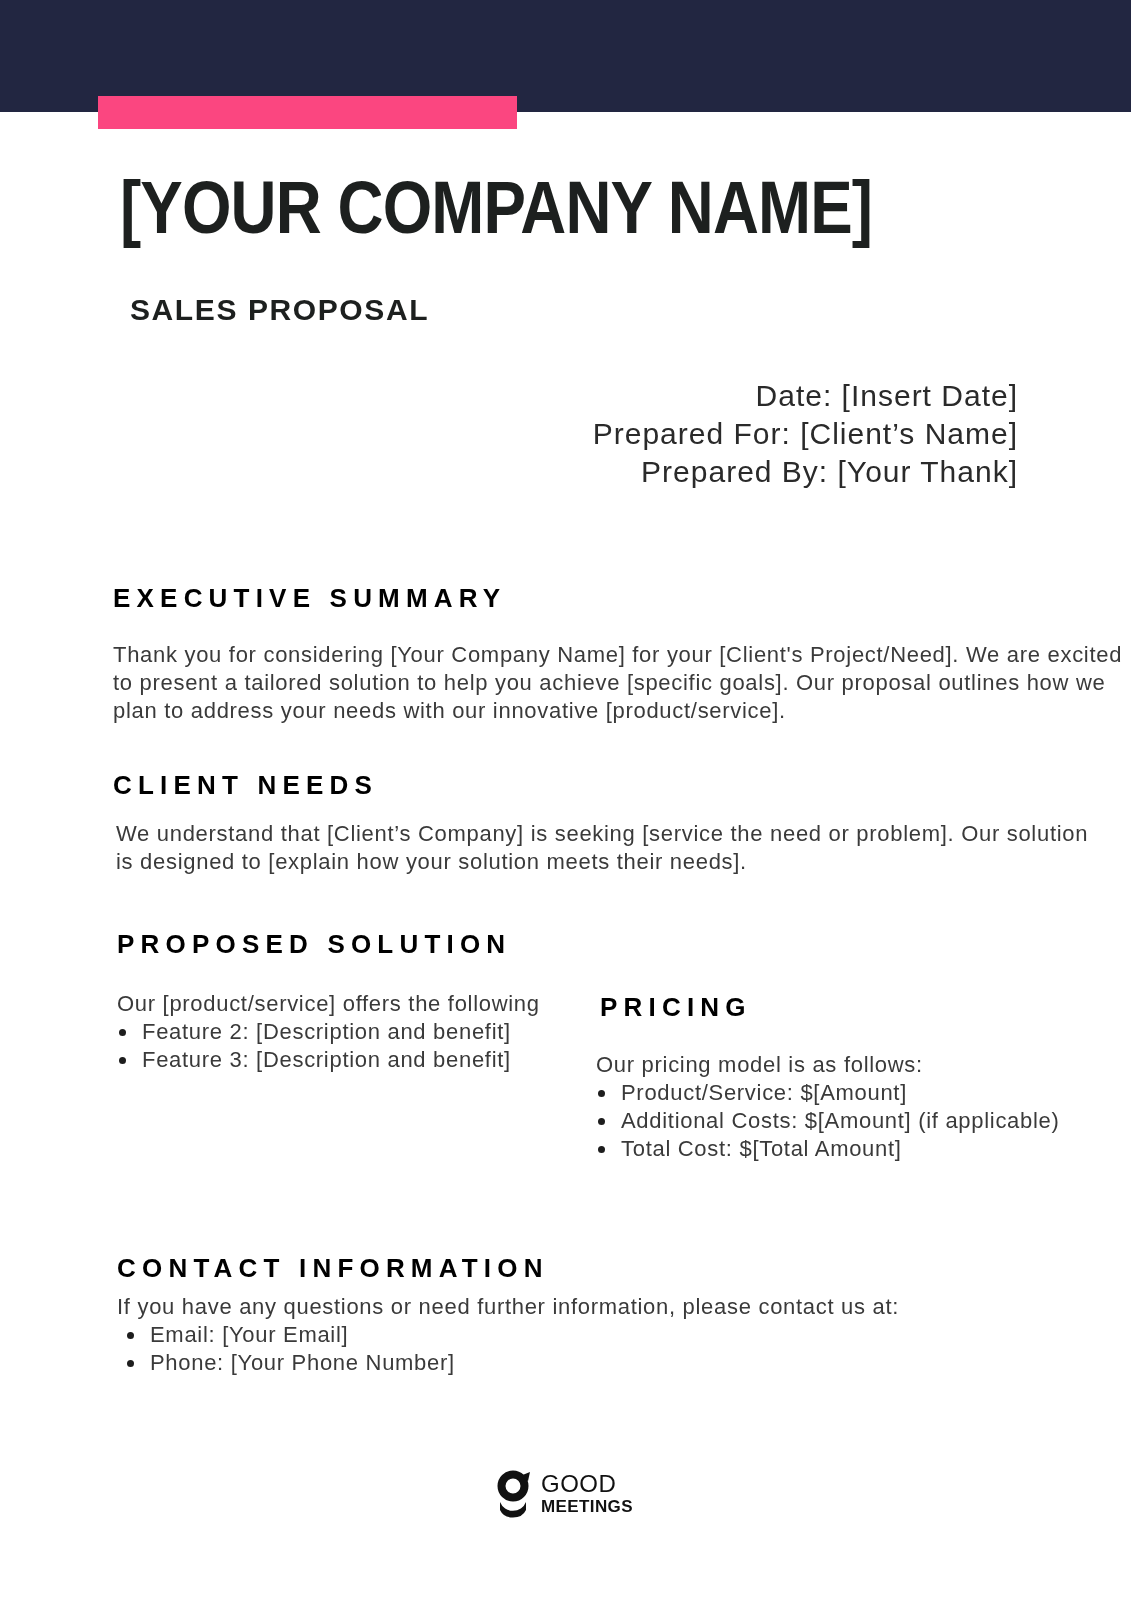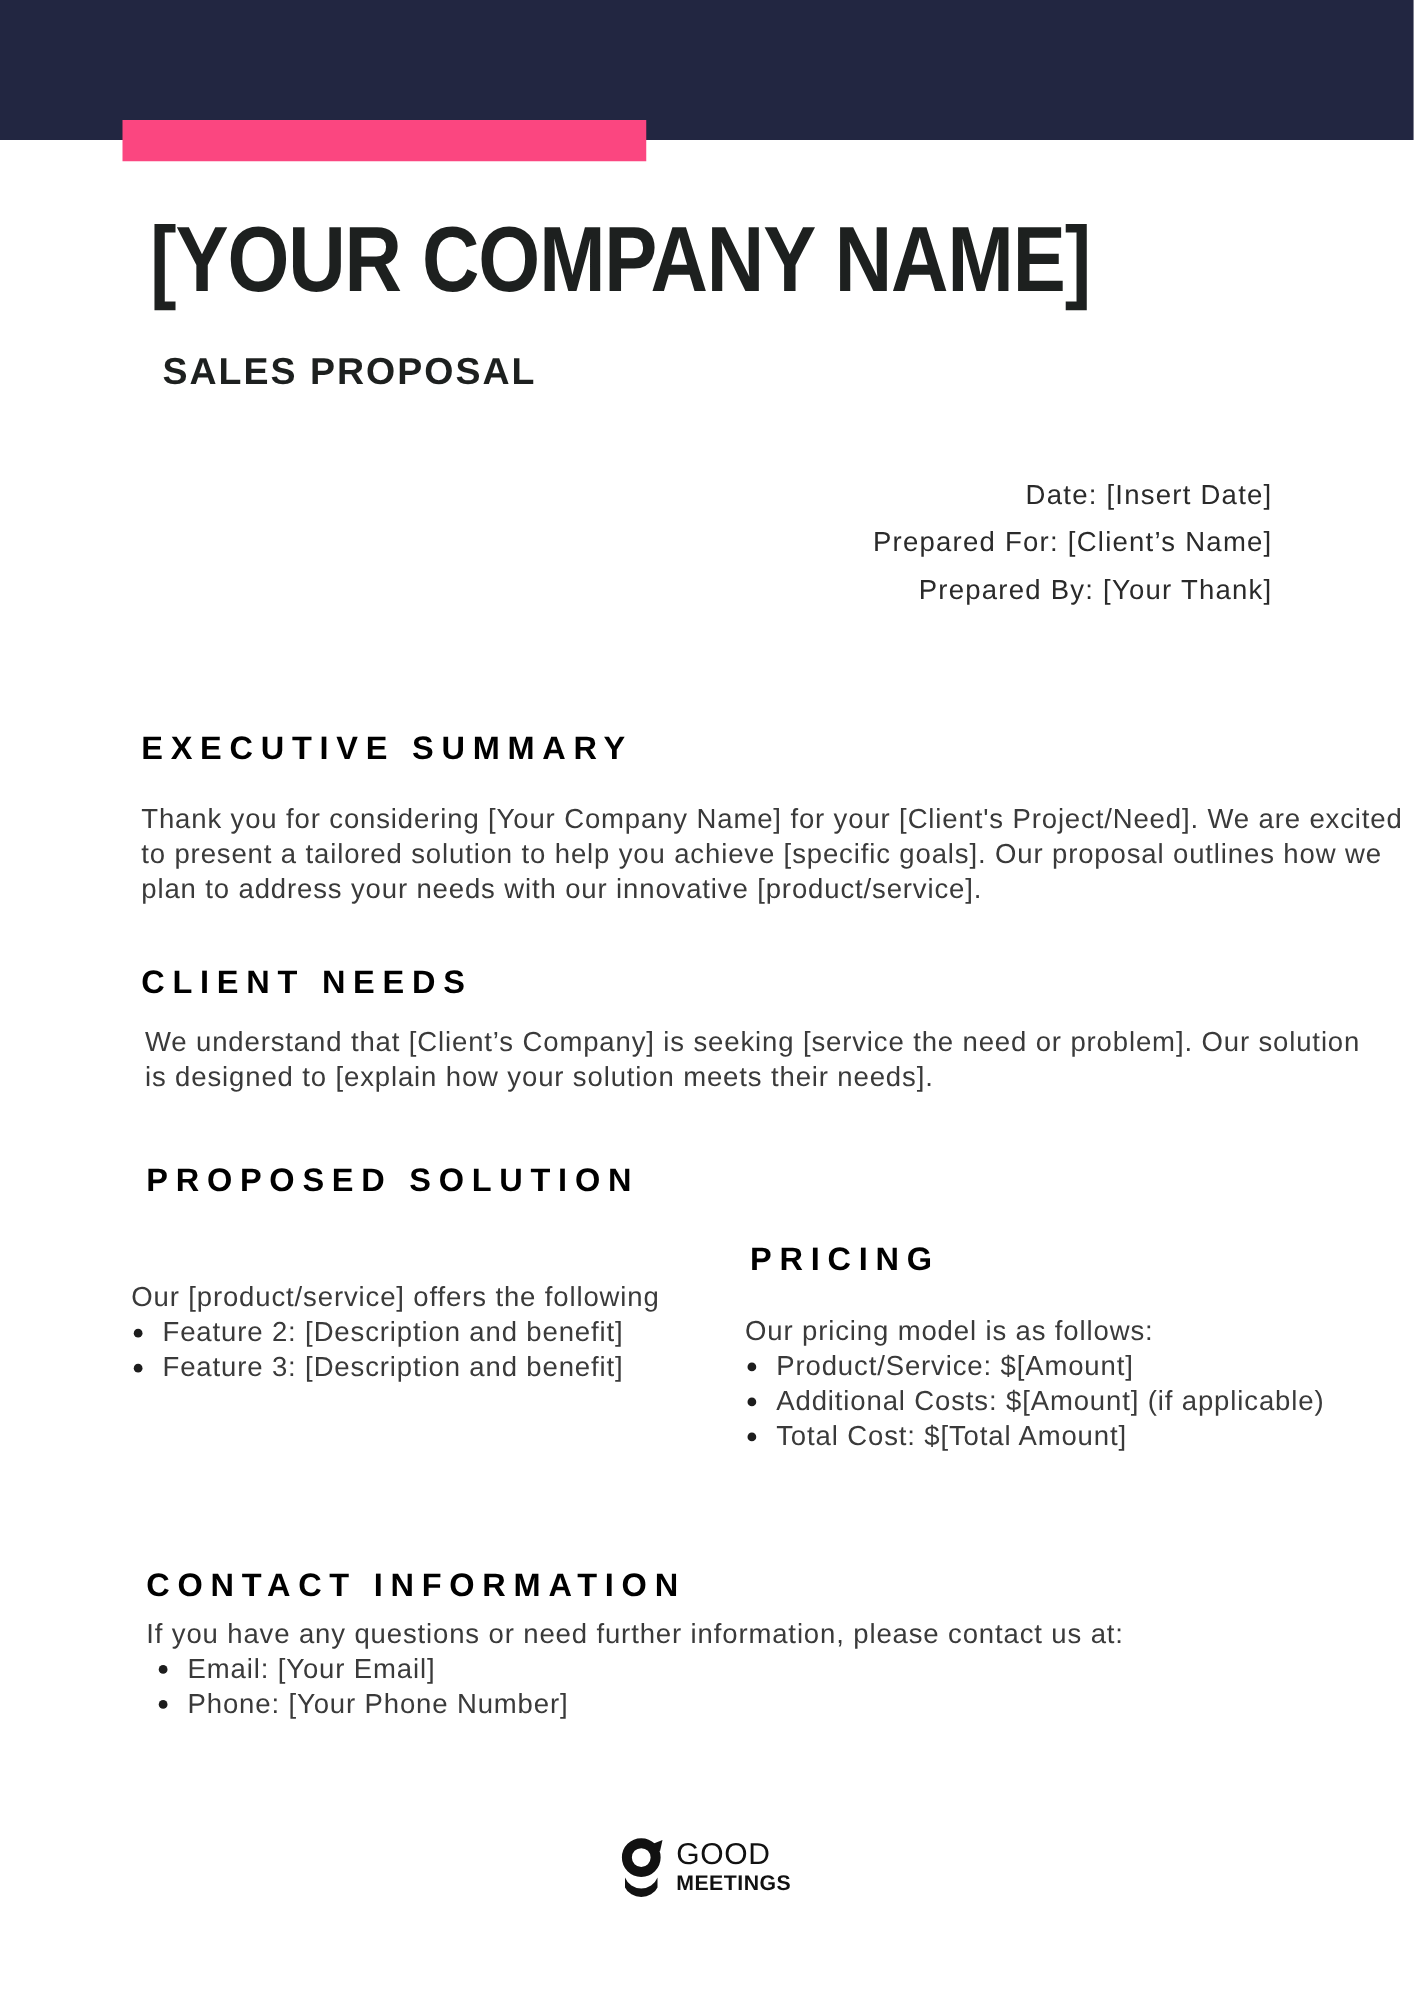--- a/index.html
+++ b/index.html
@@ -15,28 +15,28 @@
 
     .company-title {
       left: 120px; top: 168px; width: 900px;
       font-family: "Liberation Sans", sans-serif;
       font-weight: 700; font-size: 74px; line-height: 80px;
       color: #1d201f; white-space: nowrap;
       transform-origin: left top; transform: scaleX(0.86);
       letter-spacing: -1px;
     }
     .doc-subtitle {
-      left: 130px; top: 280px;
+      left: 130px; top: 292px;
       font-weight: 700; font-size: 30px; line-height: 36px;
       letter-spacing: 1.6px; color: #1d201f; white-space: nowrap;
     }
 
     .meta-block {
       right: 113px; top: 377px; text-align: right;
-      font-size: 22px; line-height: 38px; color: #2a2a2a;
+      font-size: 30px; line-height: 38px; color: #2a2a2a;
       letter-spacing: 1px; font-weight: 400;
     }
     .meta-line { display: block; white-space: nowrap; }
 
     .section-heading {
       font-weight: 700; font-size: 26px; line-height: 30px;
       letter-spacing: 6.2px; color: #000000; white-space: nowrap;
     }
     .body-text {
       font-size: 22px; line-height: 28px; color: #3a3a3a;
@@ -83,21 +83,21 @@
   <div style="white-space:nowrap">plan to address your needs with our innovative [product/service].</div>
 </div>
 
 <div class="abs section-heading" style="left:113px; top:770px;">CLIENT NEEDS</div>
 <div class="abs body-text" style="left:116px; top:820px; width:930px;">
   <div style="white-space:nowrap">We understand that [Client’s Company] is seeking [service the need or problem]. Our solution</div>
   <div style="white-space:nowrap">is designed to [explain how your solution meets their needs].</div>
 </div>
 
 <div class="abs section-heading" style="left:117px; top:929px;">PROPOSED SOLUTION</div>
-<div class="abs body-text" style="left:105px; top:990px; width:440px;margin-top:34px;">
+<div class="abs body-text" style="left:117px; top:990px; width:440px;">
   <div style="white-space:nowrap">Our [product/service] offers the following</div>
   <ul class="bullet-list">
     <li class="bullet-item"><span class="bullet-dot"></span><span>Feature 2: [Description and benefit]</span></li>
     <li class="bullet-item"><span class="bullet-dot"></span><span>Feature 3: [Description and benefit]</span></li>
   </ul>
 </div>
 
 <div class="abs section-heading" style="left:600px; top:992px;">PRICING</div>
 <div class="abs body-text" style="left:596px; top:1051px; width:440px;">
   <div style="white-space:nowrap">Our pricing model is as follows:</div>

